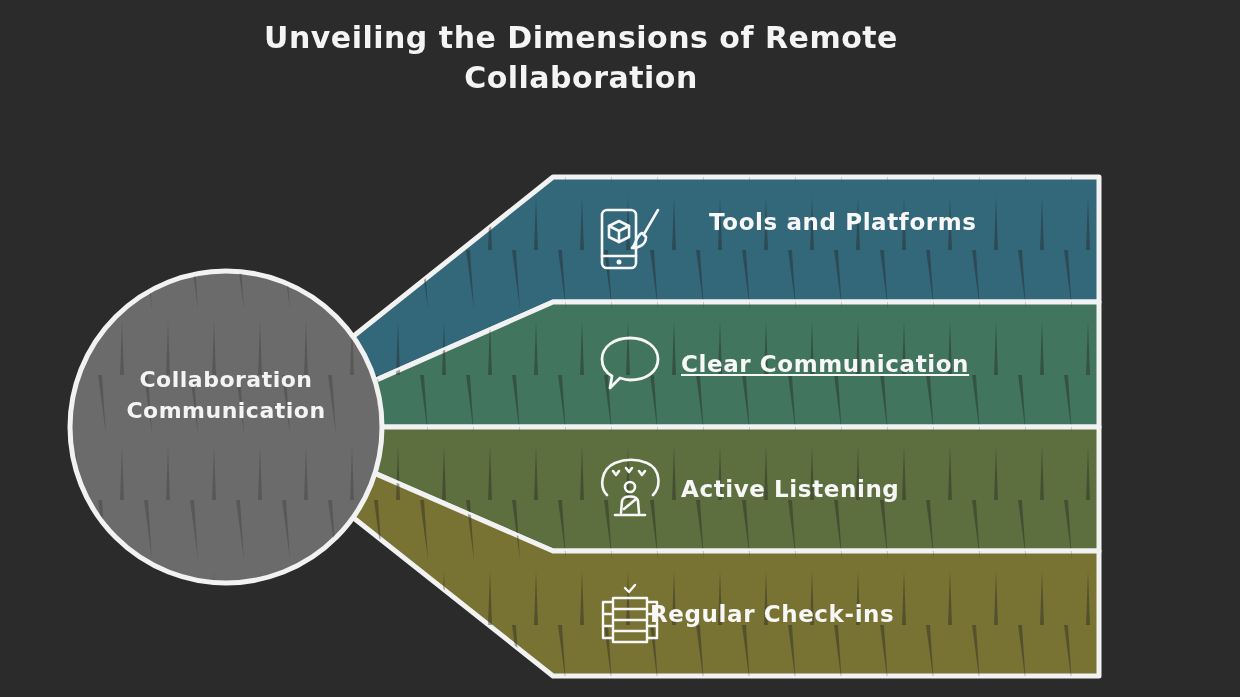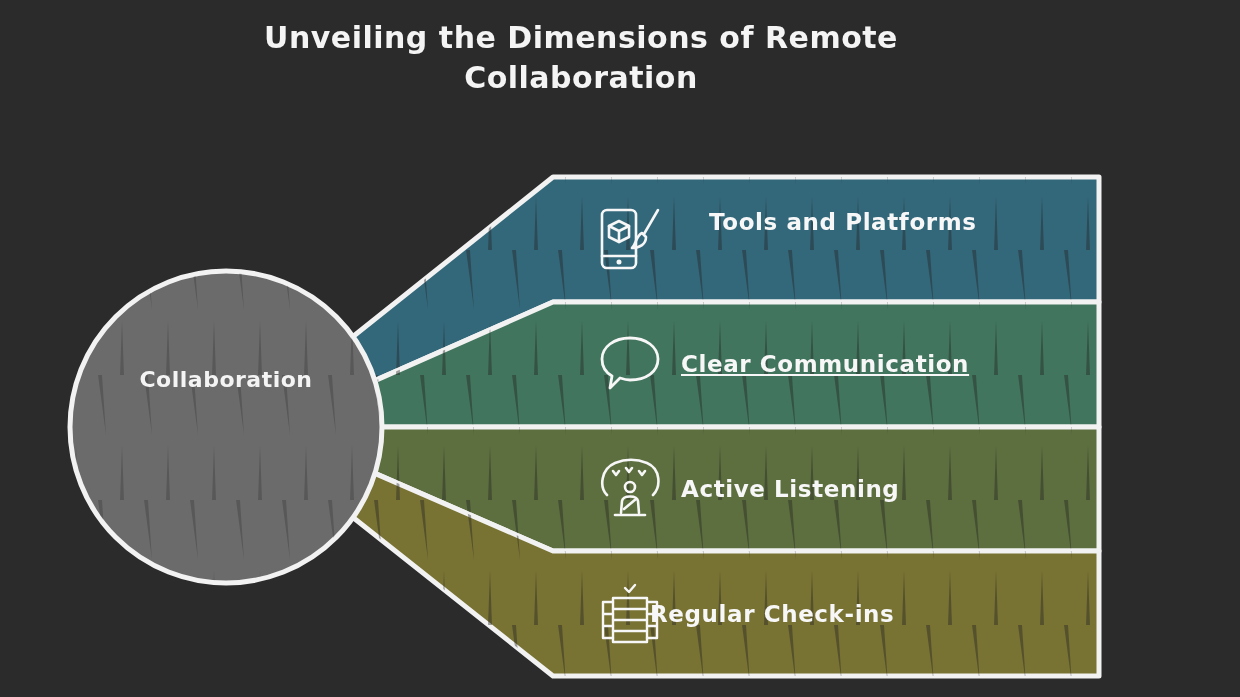--- a/index.html
+++ b/index.html
@@ -54,20 +54,21 @@
       <path d="M373.18354193023356 472.60998593674697 L553 551 L1099 551 L1099 676 L553 676 L351.78771890908274 516.4779240707632 Z" fill="url(#hatch)" opacity="0.55"></path>
     </g>
   <g>
     <circle id="hub-circle" cx="226" cy="427" r="156" stroke="#f2f2f2" stroke-width="5" fill="#6b6b6b"></circle>
     <circle cx="226" cy="427" r="154" fill="url(#hatch)" opacity="0.35"></circle>
   </g>
 </svg>
 
 <div class="hub-label">
   <span>Collaboration</span>
+  <span>Communication</span>
 </div>
 
 <svg class="band-icon" style="left:596px; top:206px;" viewBox="0 0 66 66">
   <g fill="none" stroke="#f7f7f7" stroke-width="2.6" stroke-linecap="round" stroke-linejoin="round">
     <rect x="6" y="4" width="34" height="58" rx="5"></rect>
     <line x1="6" y1="50" x2="40" y2="50"></line>
     <circle cx="23" cy="56" r="1.2" fill="#f7f7f7"></circle>
     <path d="M13 20 L23 15 L33 20 L33 31 L23 36 L13 31 Z"></path>
     <path d="M13 20 L23 25 L33 20 M23 25 L23 36"></path>
     <path d="M62 4 L48 28"></path>

